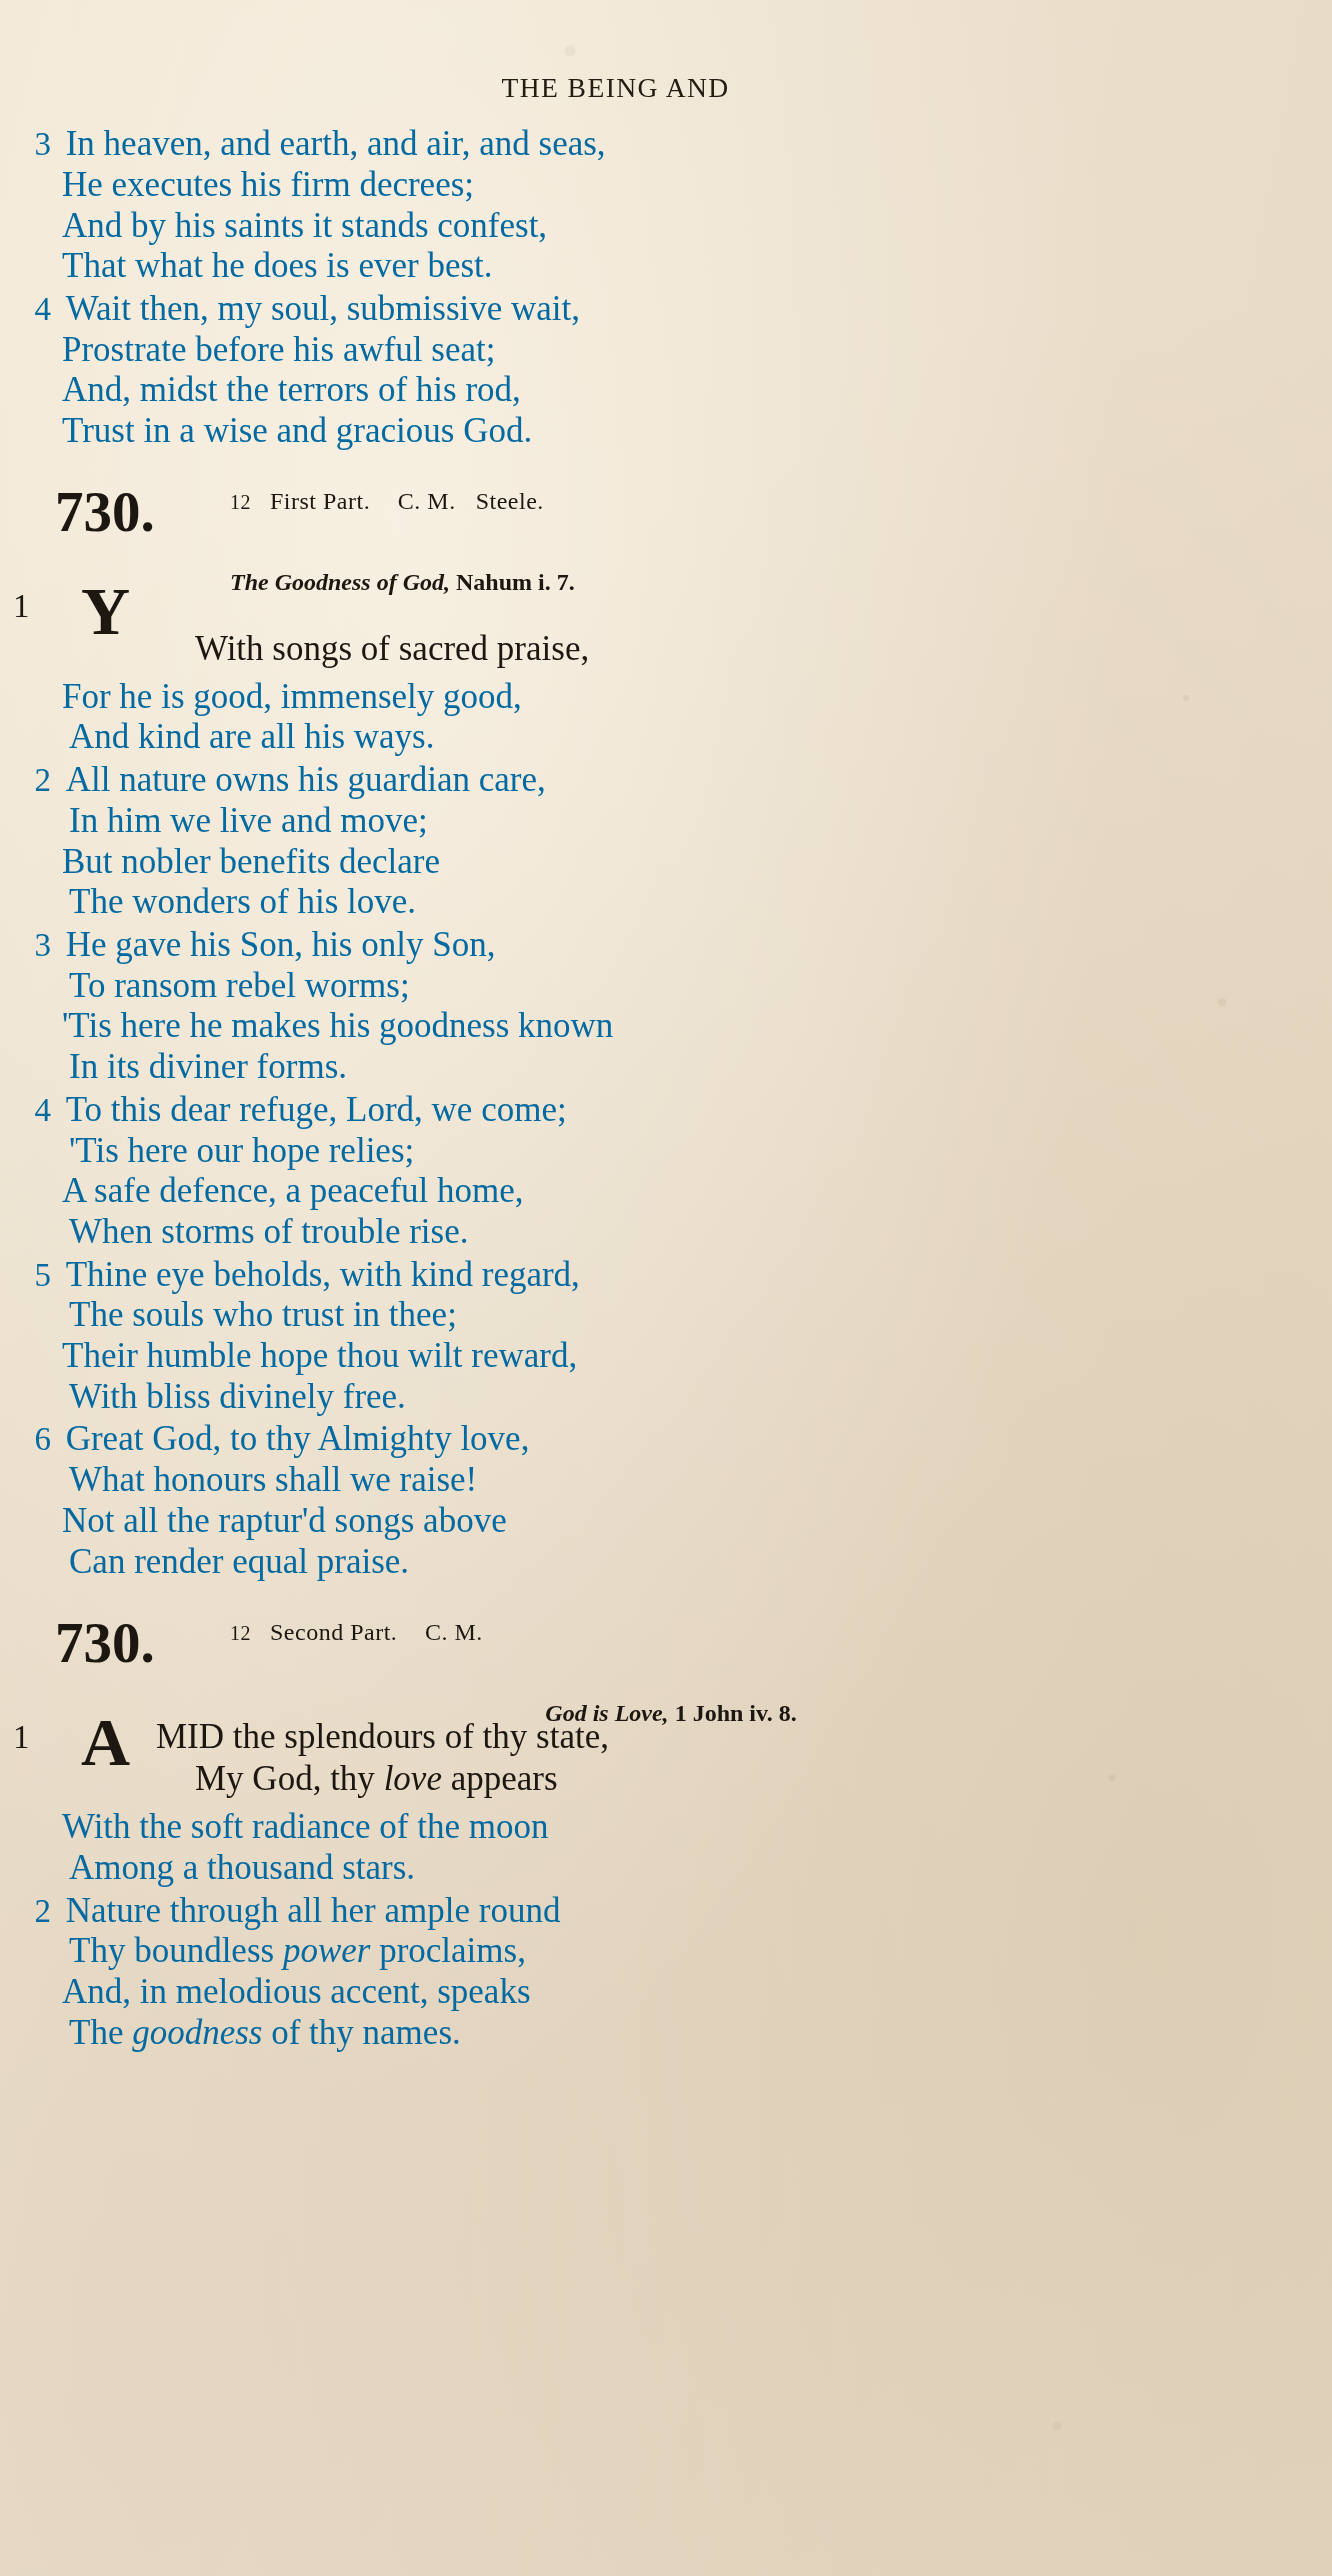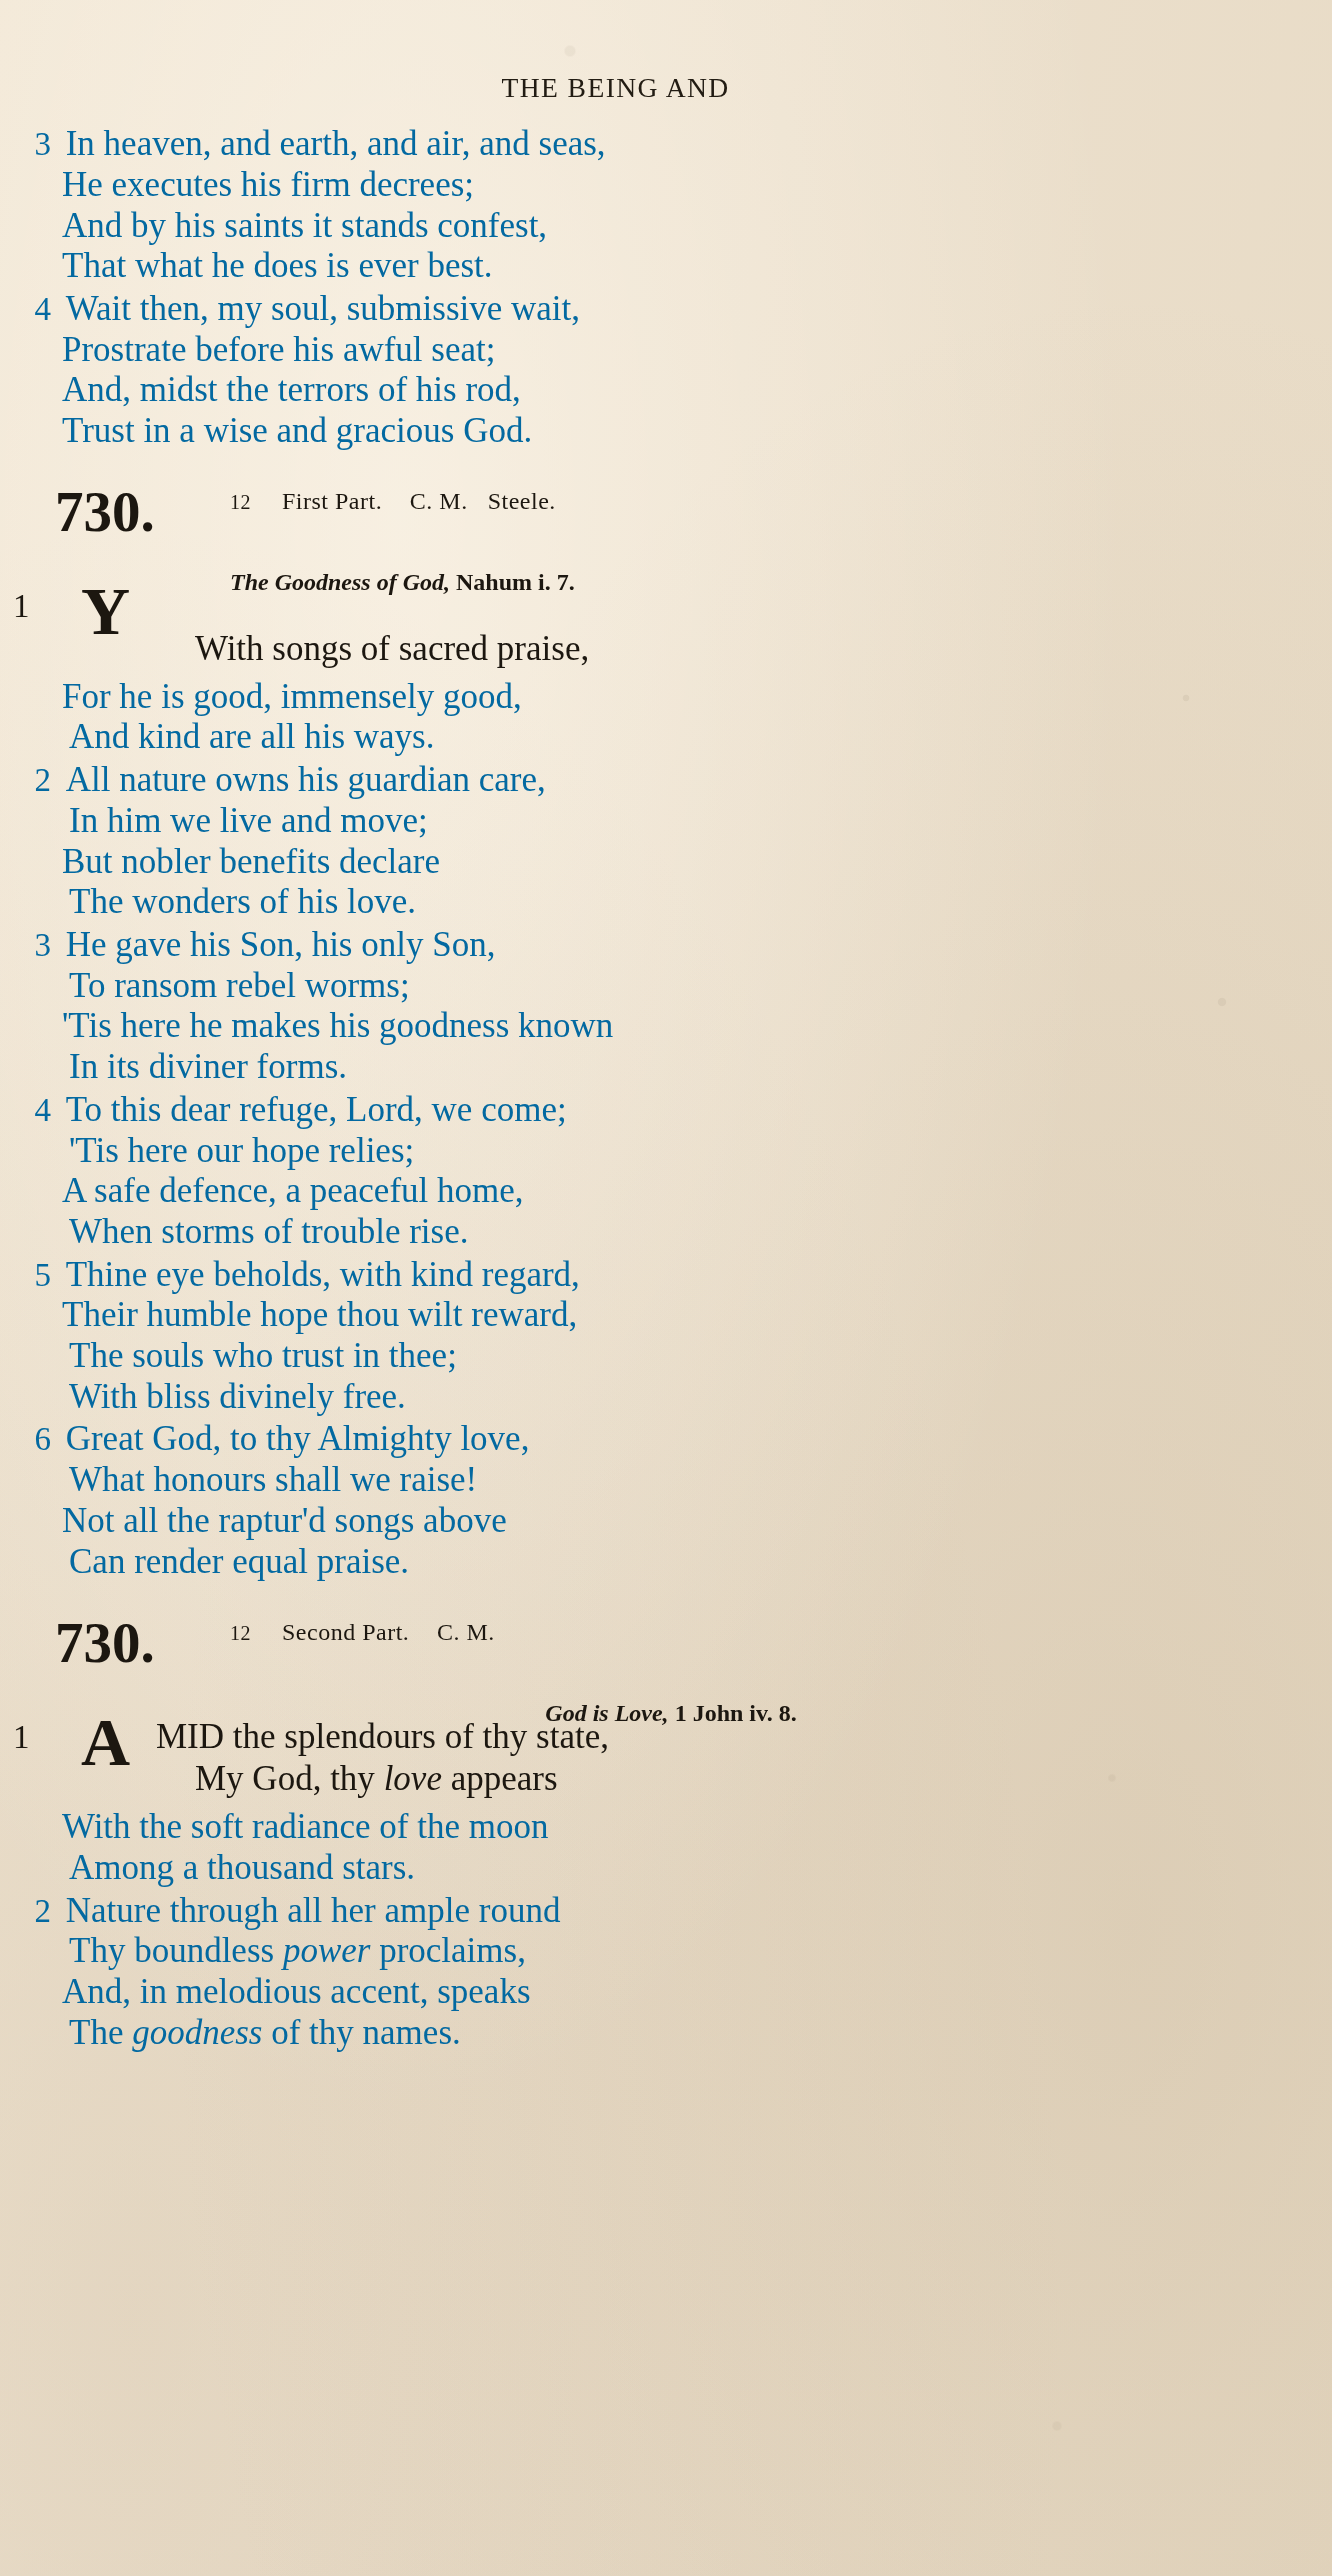--- a/index.html
+++ b/index.html
@@ -100,21 +100,21 @@
     font-family: "Liberation Serif", serif;
   }
   .hymn-meta1 {
     position: absolute;
     left: 230px;
     top: 5.5px;
     width: 882px;
     font-size: 24px;
     letter-spacing: 0.5px;
   }
-  .hymn-meta1 .meter-num { font-size: 20px; margin-right: 31px; }
+  .hymn-meta1 .meter-num { font-size: 20px; margin-right: 19px; }
   .hymn-meta1 .part { margin-right: 27.6px; }
   .hymn-meta1 .cm { margin-right: 20px; }
   .hymn-meta2 {
     position: absolute;
     left: 230px;
     top: 42px;
     width: 882px;
     font-size: 24px;
     margin-top: 44px;
   }
@@ -229,22 +229,22 @@
 
       <div class="stanza">
         <div class="line hang"><span class="num">4</span><span>To this dear refuge, Lord, we come;</span></div>
         <div class="line indent-1">'Tis here our hope relies;</div>
         <div class="line indent-0">A safe defence, a peaceful home,</div>
         <div class="line indent-1">When storms of trouble rise.</div>
       </div>
 
       <div class="stanza">
         <div class="line hang"><span class="num">5</span><span>Thine eye beholds, with kind regard,</span></div>
+        <div class="line indent-1">The souls who trust in thee;</div>
         <div class="line indent-0">Their humble hope thou wilt reward,</div>
-        <div class="line indent-1">The souls who trust in thee;</div>
         <div class="line indent-1">With bliss divinely free.</div>
       </div>
 
       <div class="stanza">
         <div class="line hang"><span class="num">6</span><span>Great God, to thy Almighty love,</span></div>
         <div class="line indent-1">What honours shall we raise!</div>
         <div class="line indent-0">Not all the raptur'd songs above</div>
         <div class="line indent-1">Can render equal praise.</div>
       </div>
 

